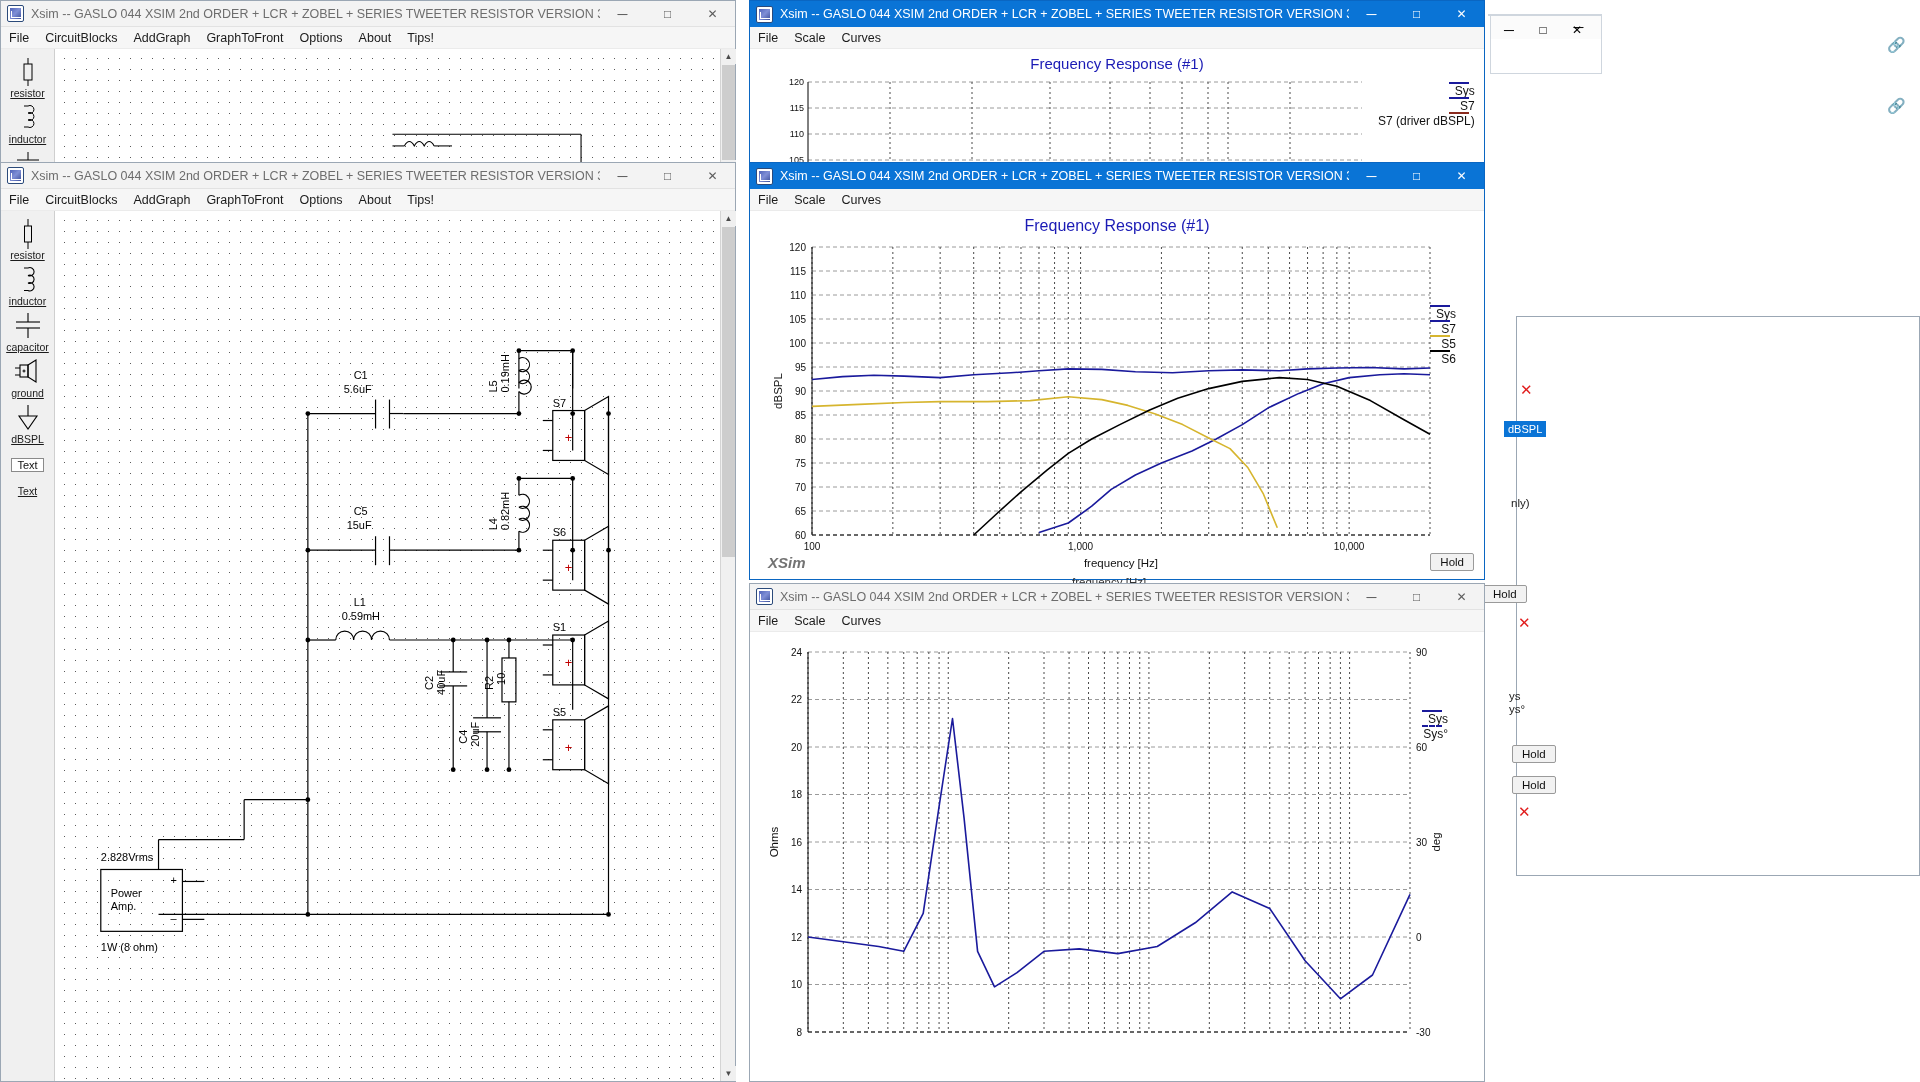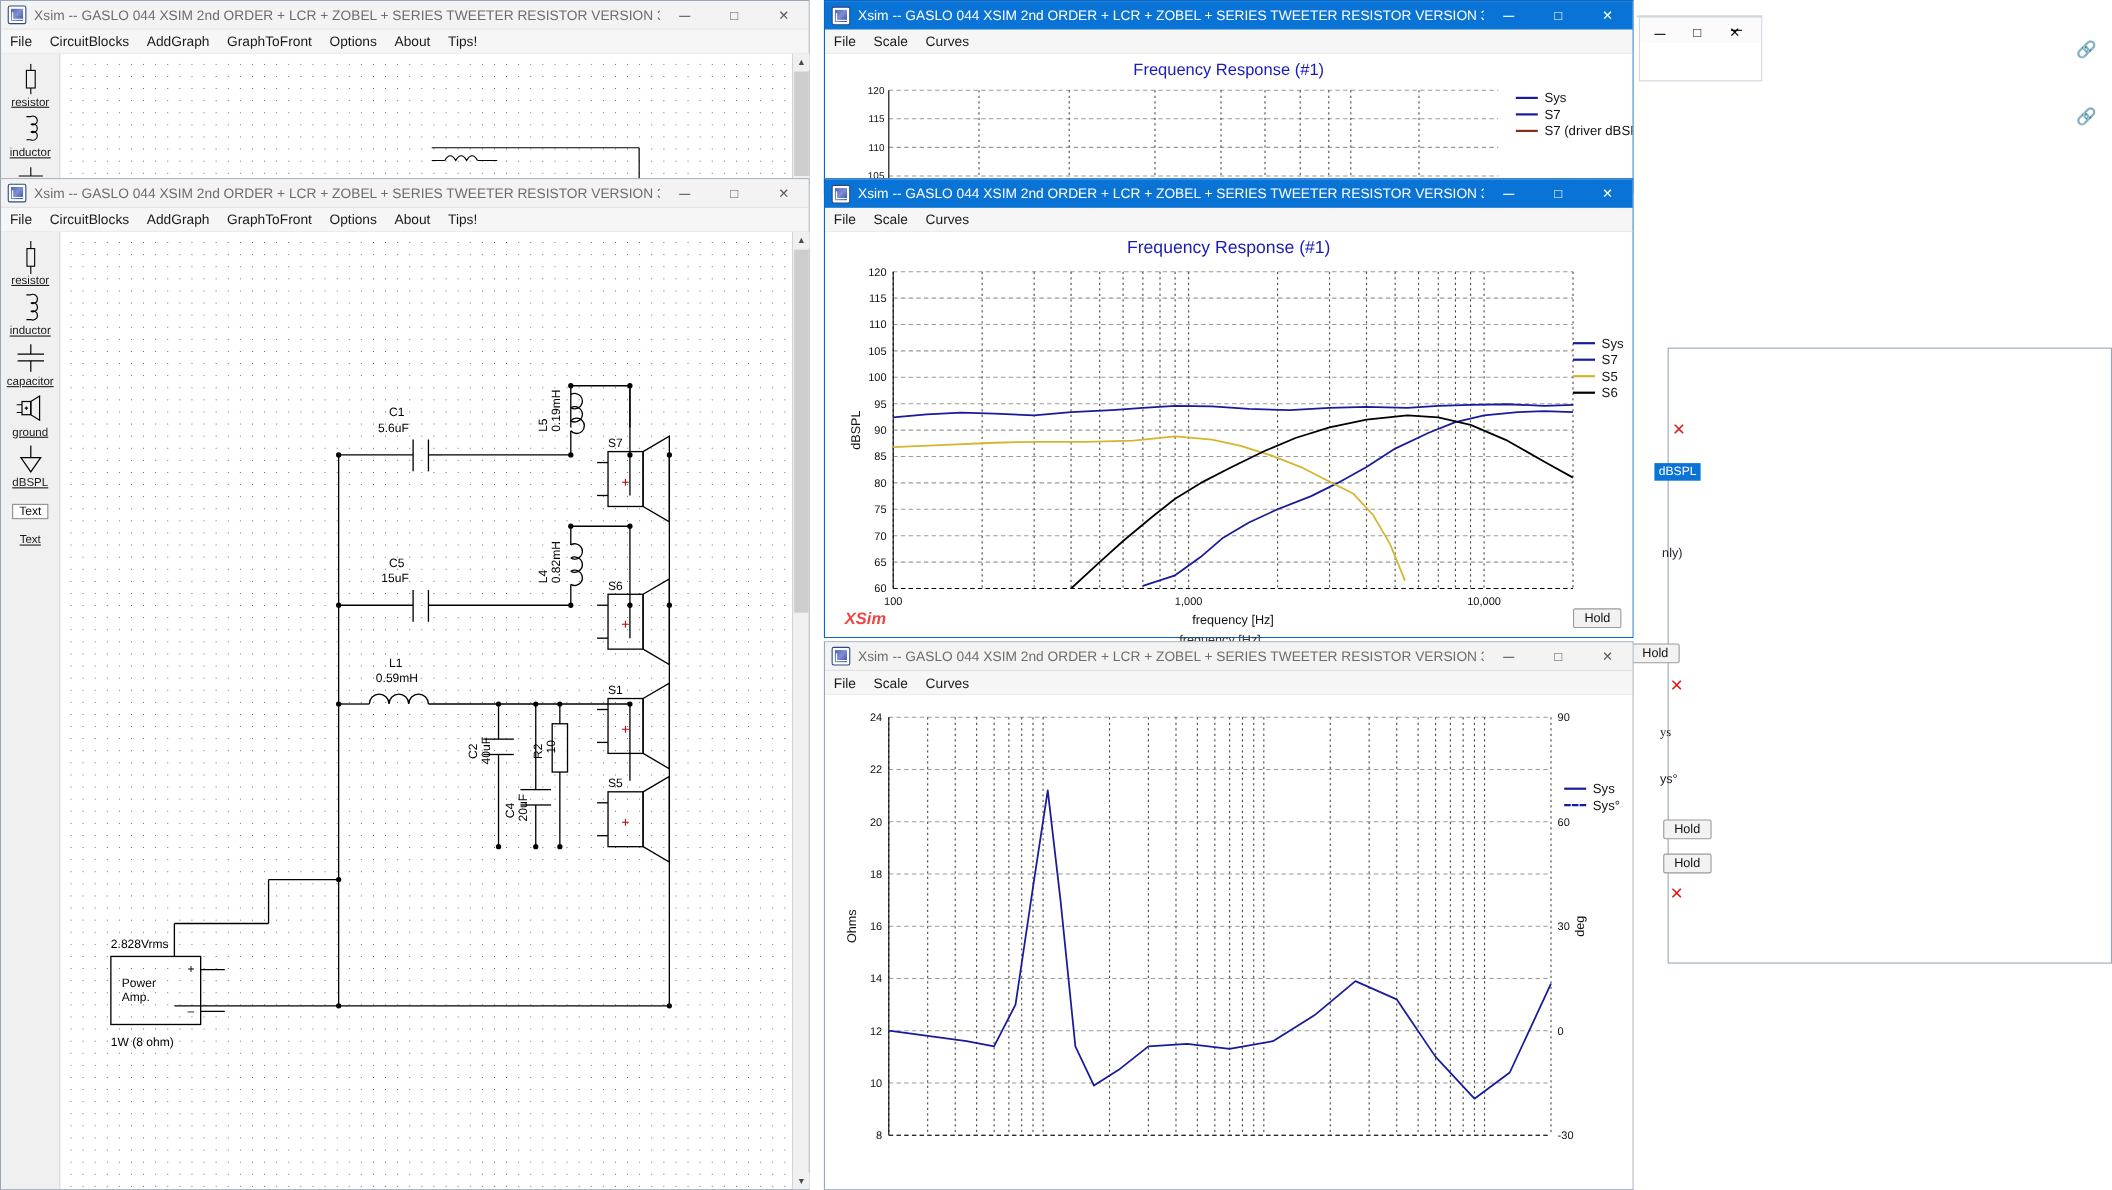--- a/index.html
+++ b/index.html
@@ -86,25 +86,25 @@
   .vscroll .arrow-dn { bottom: 0; }
   .vscroll .thumb { position: absolute; left: 1px; top: 16px; width: 13px; height: 110px; background: #cdcdcd; }
 
   
   .graph-body { position: absolute; top: 48px; left: 0; right: 0; bottom: 0; background: #fff; overflow: hidden; }
   .graph-title {
     text-align: center; color: #1b1bb5; font-size: 15px; padding-top: 6px; font-weight: 400;
   }
   .plot-wrap { position: relative; }
   .legend { position: absolute; font-size: 12px; color: #111; }
-  .legend-row { display: flex; align-items: center; height: 14px; margin-bottom: 1px; white-space: nowrap; }
+  .legend-row { display: flex; align-items: flex-end; height: 14px; margin-bottom: 1px; white-space: nowrap; flex-direction: column; }
   .legend-swatch { width: 20px; height: 2px; margin-right: 6px; flex: none; }
   .legend-swatch.dashed { height: 0; border-top: 2px dashed currentColor; }
   .xsim-mark {
-    position: absolute; color: #ef4444; font-style: italic; font-weight: bold; font-size: 15px;
+    position: absolute; color: #737373; font-style: italic; font-weight: bold; font-size: 15px;
   }
   .hold-btn {
     position: absolute; border: 1px solid #9a9a9a; background: #f2f2f2;
     font-size: 11.5px; padding: 2px 9px; color: #111; border-radius: 2px;
   }
 
   
   .right-strip { position: absolute; top: 0; right: 0; width: 100px; height: 1082px; background: #ffffff; }
   .strip-icon { position: absolute; color: #7c7c7c; font-size: 15px; }
   .small-win { position: absolute; background: #ffffff; border: 1px solid #cfd6de; }
@@ -148,21 +148,21 @@
     <div style="position:absolute; left:8px; top:6px; right:8px; height:12px;"></div>
   </div>
 
   <span class="redx" style="left:1520px; top:381px;">✕</span>
   <span class="redx" style="left:1518px; top:614px;">✕</span>
   <span class="redx" style="left:1518px; top:803px;">✕</span>
 
   <div class="blue-tag" style="left:1504px; top:421px;">dBSPL</div>
 
   <div class="plain-text" style="left:1511px; top:497px;">nly)</div>
-  <div class="plain-text" style="left:1509px; top:660px;font-family:Liberation Serif, serif;">ys</div>
+  <div class="plain-text" style="left:1509px; top:690px;">ys</div>
   <div class="plain-text" style="left:1509px; top:703px;">ys°</div>
 
   <div class="hold-btn" style="left:1512px; top:745px;">Hold</div>
   <div class="hold-btn" style="left:1512px; top:776px;">Hold</div>
 
   <div class="win" style="left:0; top:0; width:736px; height:176px;">
     <div class="titlebar inactive">
       <span class="tb-icon"></span>
       <span class="tb-title">Xsim -- GASLO 044 XSIM   2nd ORDER + LCR + ZOBEL + SERIES TWEETER RESISTOR  VERSION 3 FINALS.dxo</span>
       <span class="tb-spacer"></span>

